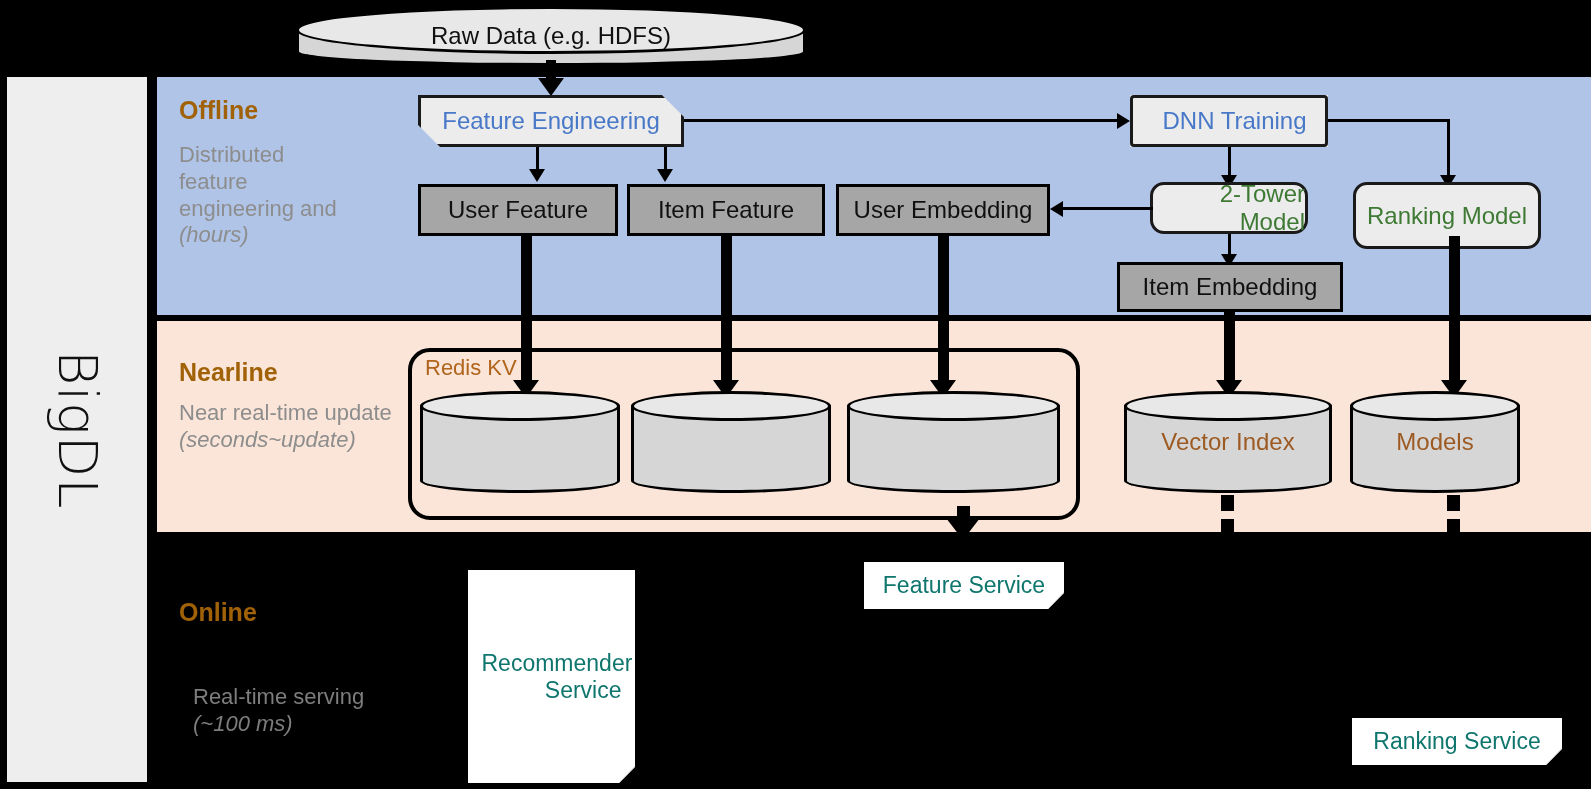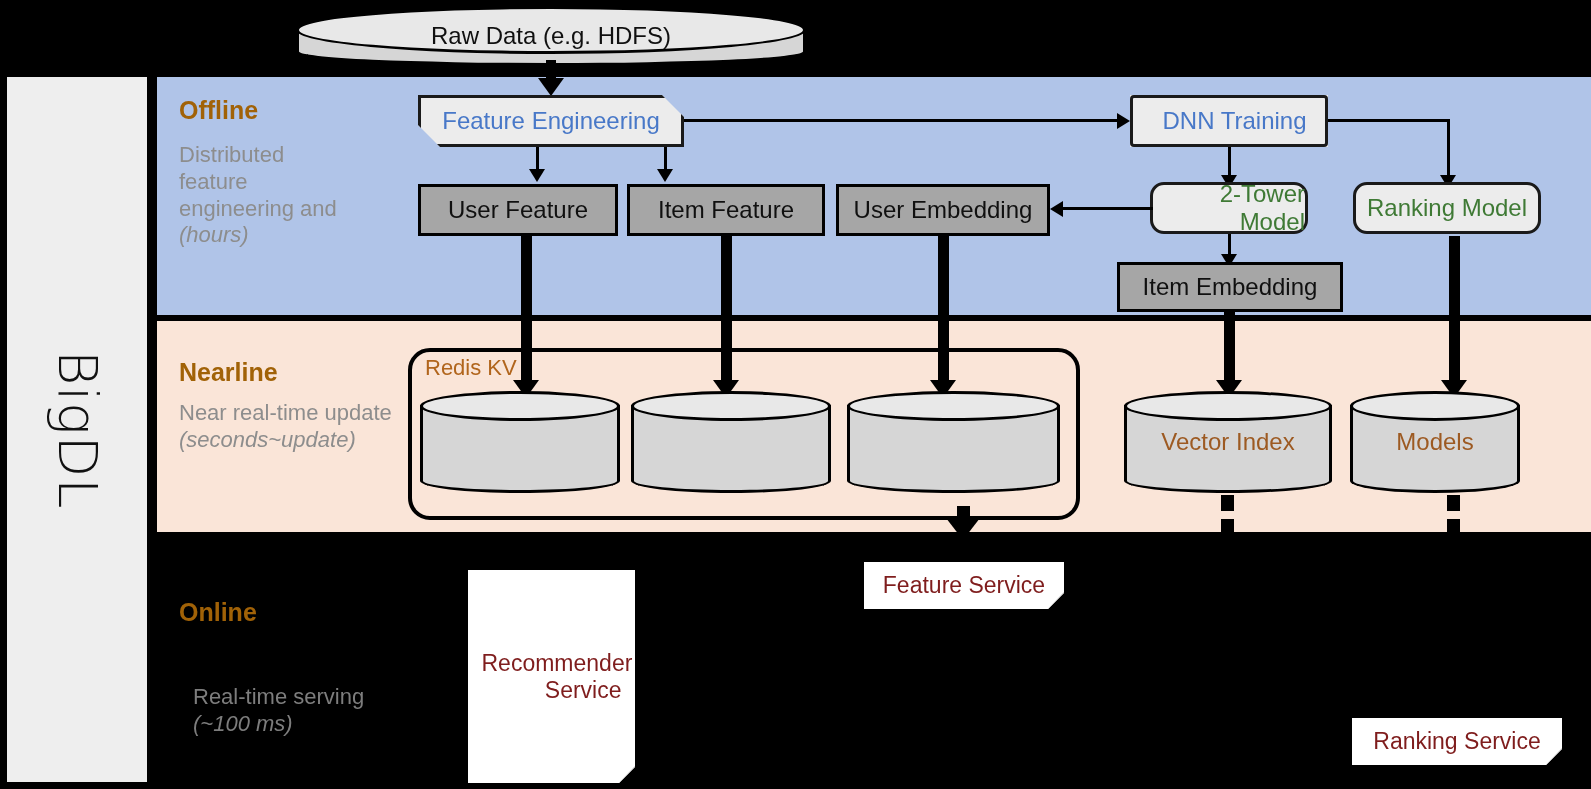--- a/index.html
+++ b/index.html
@@ -35,21 +35,21 @@
         clip-path:polygon(0 0, calc(100% - 22px) 0, 100% 22px, 100% 100%, 22px 100%, 0 calc(100% - 22px));}
 
   
   .notch{background:#ececec;font-size:24px;color:#4878c8;}
   .notch .inner{position:absolute;inset:0;border:3px solid #1a1a1a;border-radius:4px;
                 clip-path:polygon(0 0,100% 0,100% 100%,0 100%);}
 
   .round{background:#ececec;border:3px solid #1a1a1a;border-radius:14px;font-size:24px;color:#3f7a35;}
 
   
-  .note{background:#fff;color:#7f1d1d;font-size:23px;
+  .note{background:#fff;color:#0f766e;font-size:23px;
         clip-path:polygon(0 0, 100% 0, 100% calc(100% - 16px), calc(100% - 16px) 100%, 0 100%);}
   .fold{position:absolute;right:0;bottom:0;width:17px;height:17px;
         background:linear-gradient(225deg,#b9b9b9 0%,#e9e9e9 60%,#fdfdfd 100%);
         clip-path:polygon(100% 0,0 100%,100% 100%);}
 
   
   .cyl{position:absolute;}
   .cyl .body{position:absolute;left:0;right:0;top:14px;bottom:0;background:#d6d6d6;
              border-left:3px solid #000;border-right:3px solid #000;border-bottom:3px solid #000;
              border-radius:0 0 50% 50%/0 0 14% 14%;}
@@ -129,21 +129,21 @@
 
   <div class="ln thin" style="left:1328px;top:119px;width:122px;height:3px;"></div>
   <div class="ln thin" style="left:1447px;top:119px;width:3px;height:58px;"></div>
   <div class="ahead down" style="left:1440px;top:175px;"></div>
 
   <div class="node gray" style="left:418px;top:184px;width:200px;height:52px;">User Feature</div>
   <div class="node gray" style="left:627px;top:184px;width:198px;height:52px;">Item Feature</div>
   <div class="node gray" style="left:836px;top:184px;width:214px;height:52px;">User Embedding</div>
 
   <div class="node round" style="left:1150px;top:182px;width:158px;height:52px;">2-Tower Model</div>
-  <div class="node round" style="left:1353px;top:182px;width:188px;height:52px;">Ranking Model</div>
+  <div class="node round" style="left:1353px;top:182px;width:188px;height:67px;">Ranking Model</div>
 
   <div class="ln thin" style="left:1063px;top:207px;width:90px;height:3px;"></div>
   <div class="ahead left" style="left:1050px;top:201px;"></div>
 
   <div class="ln thin" style="left:1228px;top:234px;width:3px;height:24px;"></div>
   <div class="ahead down" style="left:1221px;top:254px;"></div>
 
   <div class="node gray" style="left:1117px;top:262px;width:226px;height:50px;">Item Embedding</div>
 
   <div class="ln" style="left:521px;top:236px;width:11px;height:150px;"></div>

